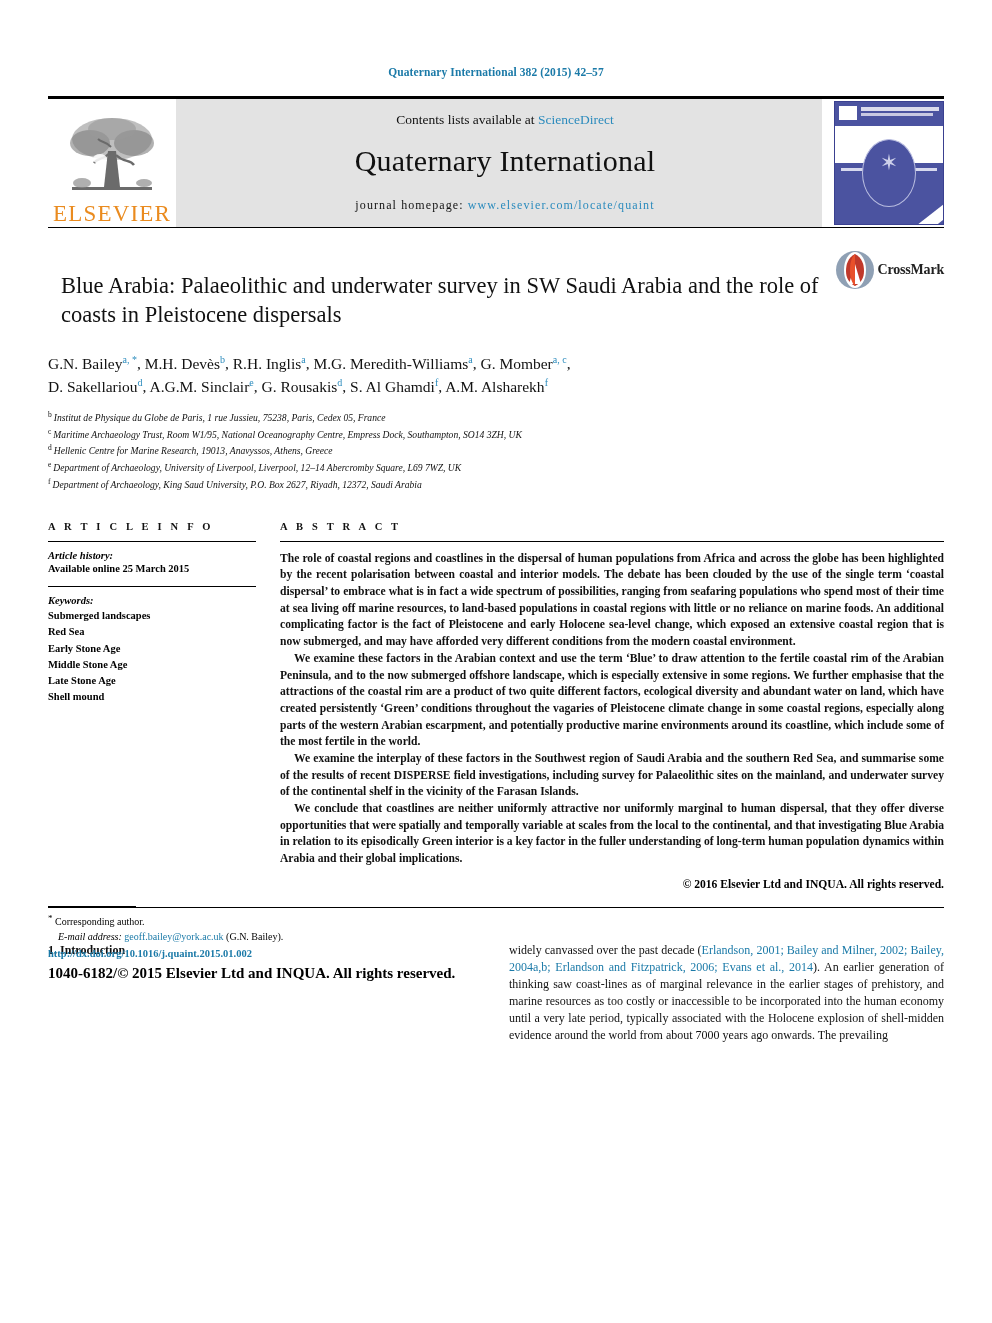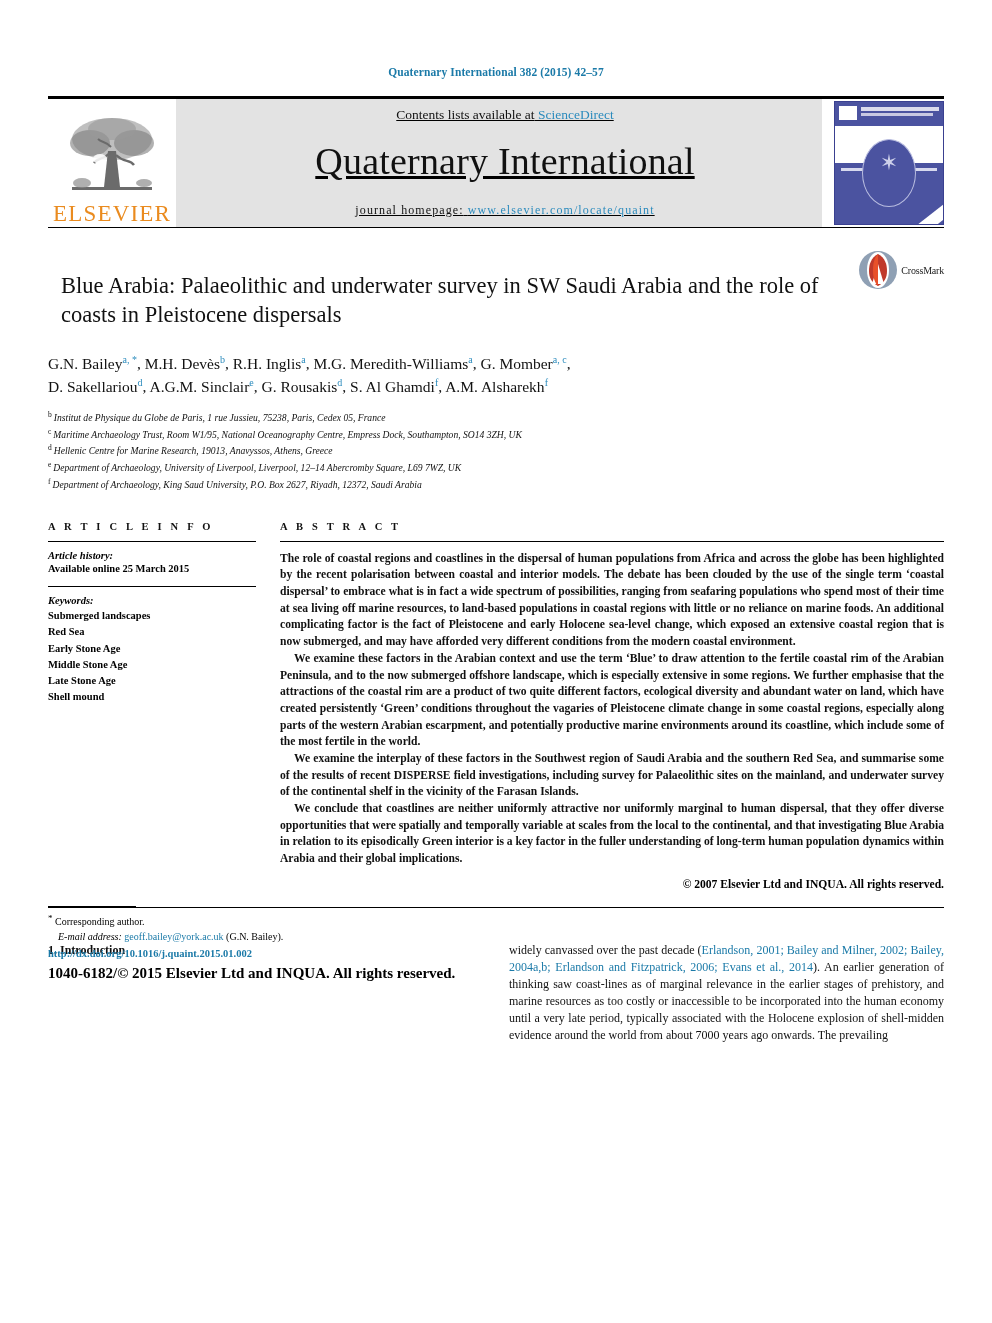--- a/index.html
+++ b/index.html
@@ -36,26 +36,26 @@
   }
   .tree-svg { display:block; }
   .elsevier-word {
     font-family:"Liberation Serif", serif;
     color:#ea8b1f; font-size:23px; letter-spacing:1.2px;
     line-height:1; margin-top:1px;
   }
   .center-cell {
     flex:1 1 auto; background:#e3e3e3;
     display:flex; flex-direction:column; align-items:center; justify-content:center;
-    padding:6px 0 8px 12px; box-sizing:border-box;text-decoration:underline;
+    padding:6px 0 8px 12px; box-sizing:border-box;
   }
   .contents-line { font-size:13.5px; color:#111; margin-bottom:16px; }
   .contents-line .sd { color:#2b8bbd; }
   .journal-name {
-    font-size:38px; letter-spacing:.2px; color:#111; margin-bottom:20px;
+    font-size:30px; letter-spacing:.2px; color:#111; margin-bottom:20px;
   }
   .homepage-line { font-size:12px; letter-spacing:1.1px; color:#111; }
   .homepage-line .url { color:#2b8bbd; }
   .cover-cell {
     width:122px; flex:0 0 122px;
     display:flex; align-items:center; justify-content:flex-end;
   }
   .cover-thumb {
     width:108px; height:122px; position:relative; background:#4b53a0; overflow:hidden;
     border:1px solid #3a4090;
@@ -85,21 +85,21 @@
   .title-block { padding-top:30px; position:relative; }
   .article-title {
     font-size:22.5px; line-height:1.30; font-weight:normal; color:#111;
     max-width:780px; margin:13px;
   }
   .crossmark {
     position:absolute; right:0; top:22px;
     display:flex; align-items:center; gap:3px;
   }
   .crossmark-badge { width:40px; height:40px; }
-  .crossmark-text { font-size:10px; font-weight:normal; color:#222; letter-spacing:-.2px; }
+  .crossmark-text { font-size:14px; font-weight:bold; color:#222; letter-spacing:-.2px; }
 
   .authors {
     margin-top:22px; font-size:15.5px; line-height:1.52; color:#111;
   }
   .authors sup, .sup-link { color:#2b8bbd; font-size:10px; vertical-align:super; }
 
   .affiliations { margin-top:10px; }
   .affil {
     font-style:italic; font-size:9.6px; line-height:1.52; color:#111;
   }
@@ -270,21 +270,21 @@
 
     <div class="col-abstract">
       <div class="sec-head">A B S T R A C T</div>
       <div class="hr-thick"></div>
       <div class="abstract-body">
         <p class="first">The role of coastal regions and coastlines in the dispersal of human populations from Africa and across the globe has been highlighted by the recent polarisation between coastal and interior models. The debate has been clouded by the use of the single term ‘coastal dispersal’ to embrace what is in fact a wide spectrum of possibilities, ranging from seafaring populations who spend most of their time at sea living off marine resources, to land-based populations in coastal regions with little or no reliance on marine foods. An additional complicating factor is the fact of Pleistocene and early Holocene sea-level change, which exposed an extensive coastal region that is now submerged, and may have afforded very different conditions from the modern coastal environment.</p>
         <p>We examine these factors in the Arabian context and use the term ‘Blue’ to draw attention to the fertile coastal rim of the Arabian Peninsula, and to the now submerged offshore landscape, which is especially extensive in some regions. We further emphasise that the attractions of the coastal rim are a product of two quite different factors, ecological diversity and abundant water on land, which have created persistently ‘Green’ conditions throughout the vagaries of Pleistocene climate change in some coastal regions, especially along parts of the western Arabian escarpment, and potentially productive marine environments around its coastline, which include some of the most fertile in the world.</p>
         <p>We examine the interplay of these factors in the Southwest region of Saudi Arabia and the southern Red Sea, and summarise some of the results of recent DISPERSE field investigations, including survey for Palaeolithic sites on the mainland, and underwater survey of the continental shelf in the vicinity of the Farasan Islands.</p>
         <p>We conclude that coastlines are neither uniformly attractive nor uniformly marginal to human dispersal, that they offer diverse opportunities that were spatially and temporally variable at scales from the local to the continental, and that investigating Blue Arabia in relation to its episodically Green interior is a key factor in the fuller understanding of long-term human population dynamics within Arabia and their global implications.</p>
       </div>
-      <div class="copyright">© 2007 Elsevier Ltd and INQUA. All rights reserved.</div>
+      <div class="copyright">© 2016 Elsevier Ltd and INQUA. All rights reserved.</div>
     </div>
 
   </div>
 
   <div class="rule-wide"></div>
 
   <div class="body-cols">
     <div class="body-col">
       <p class="sect-num">1. Introduction</p>
     </div>

